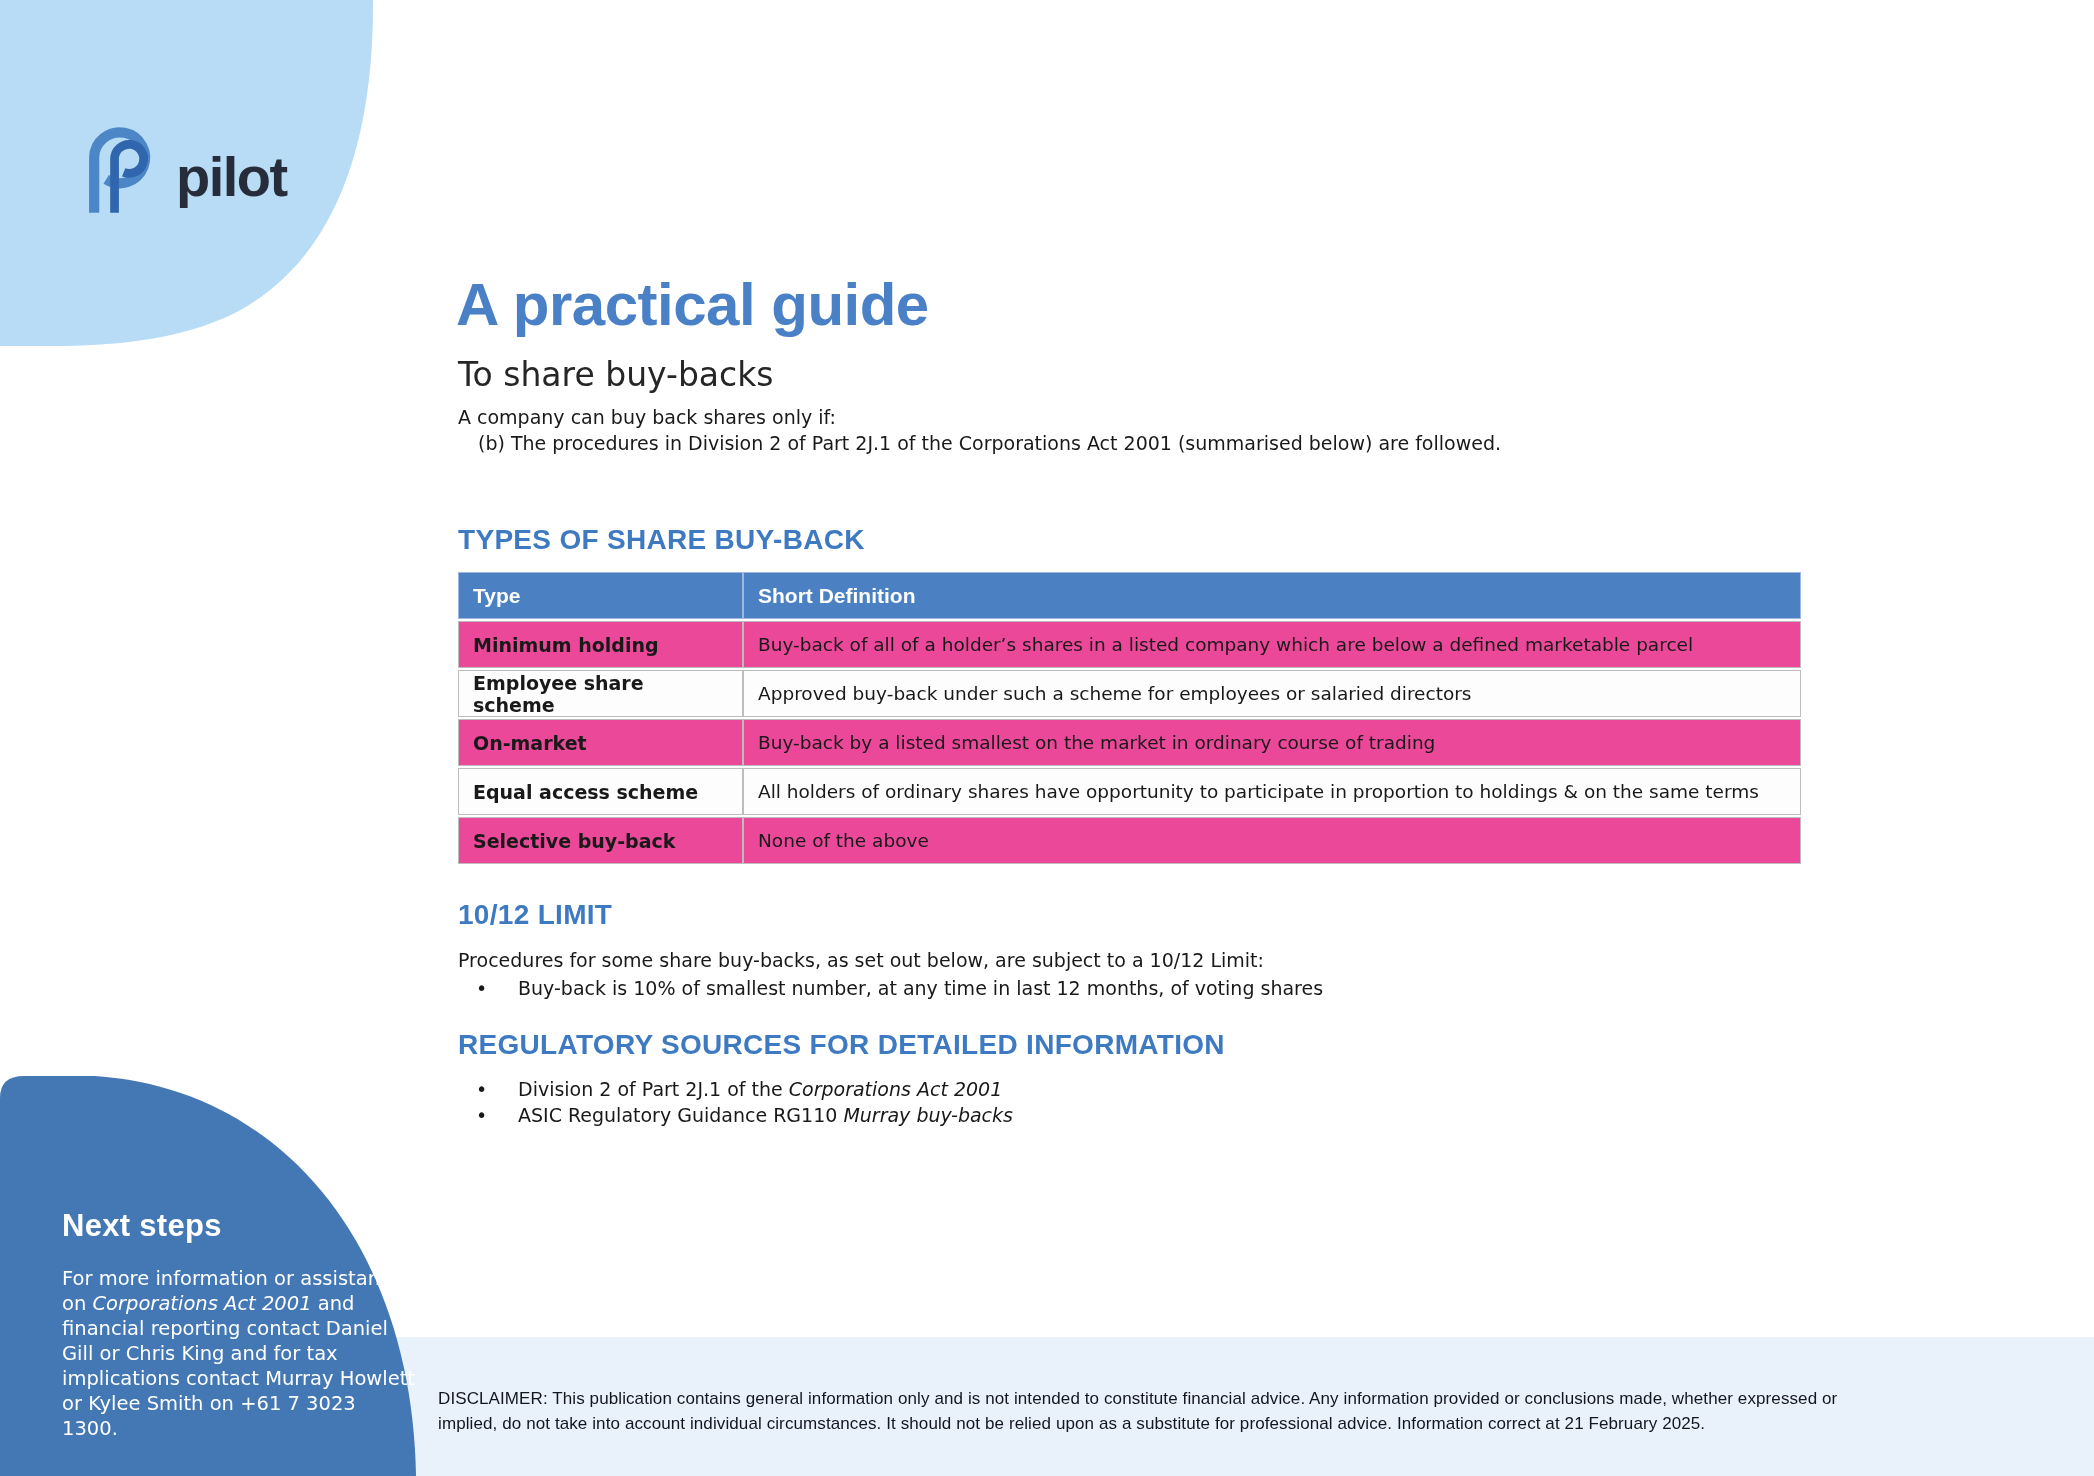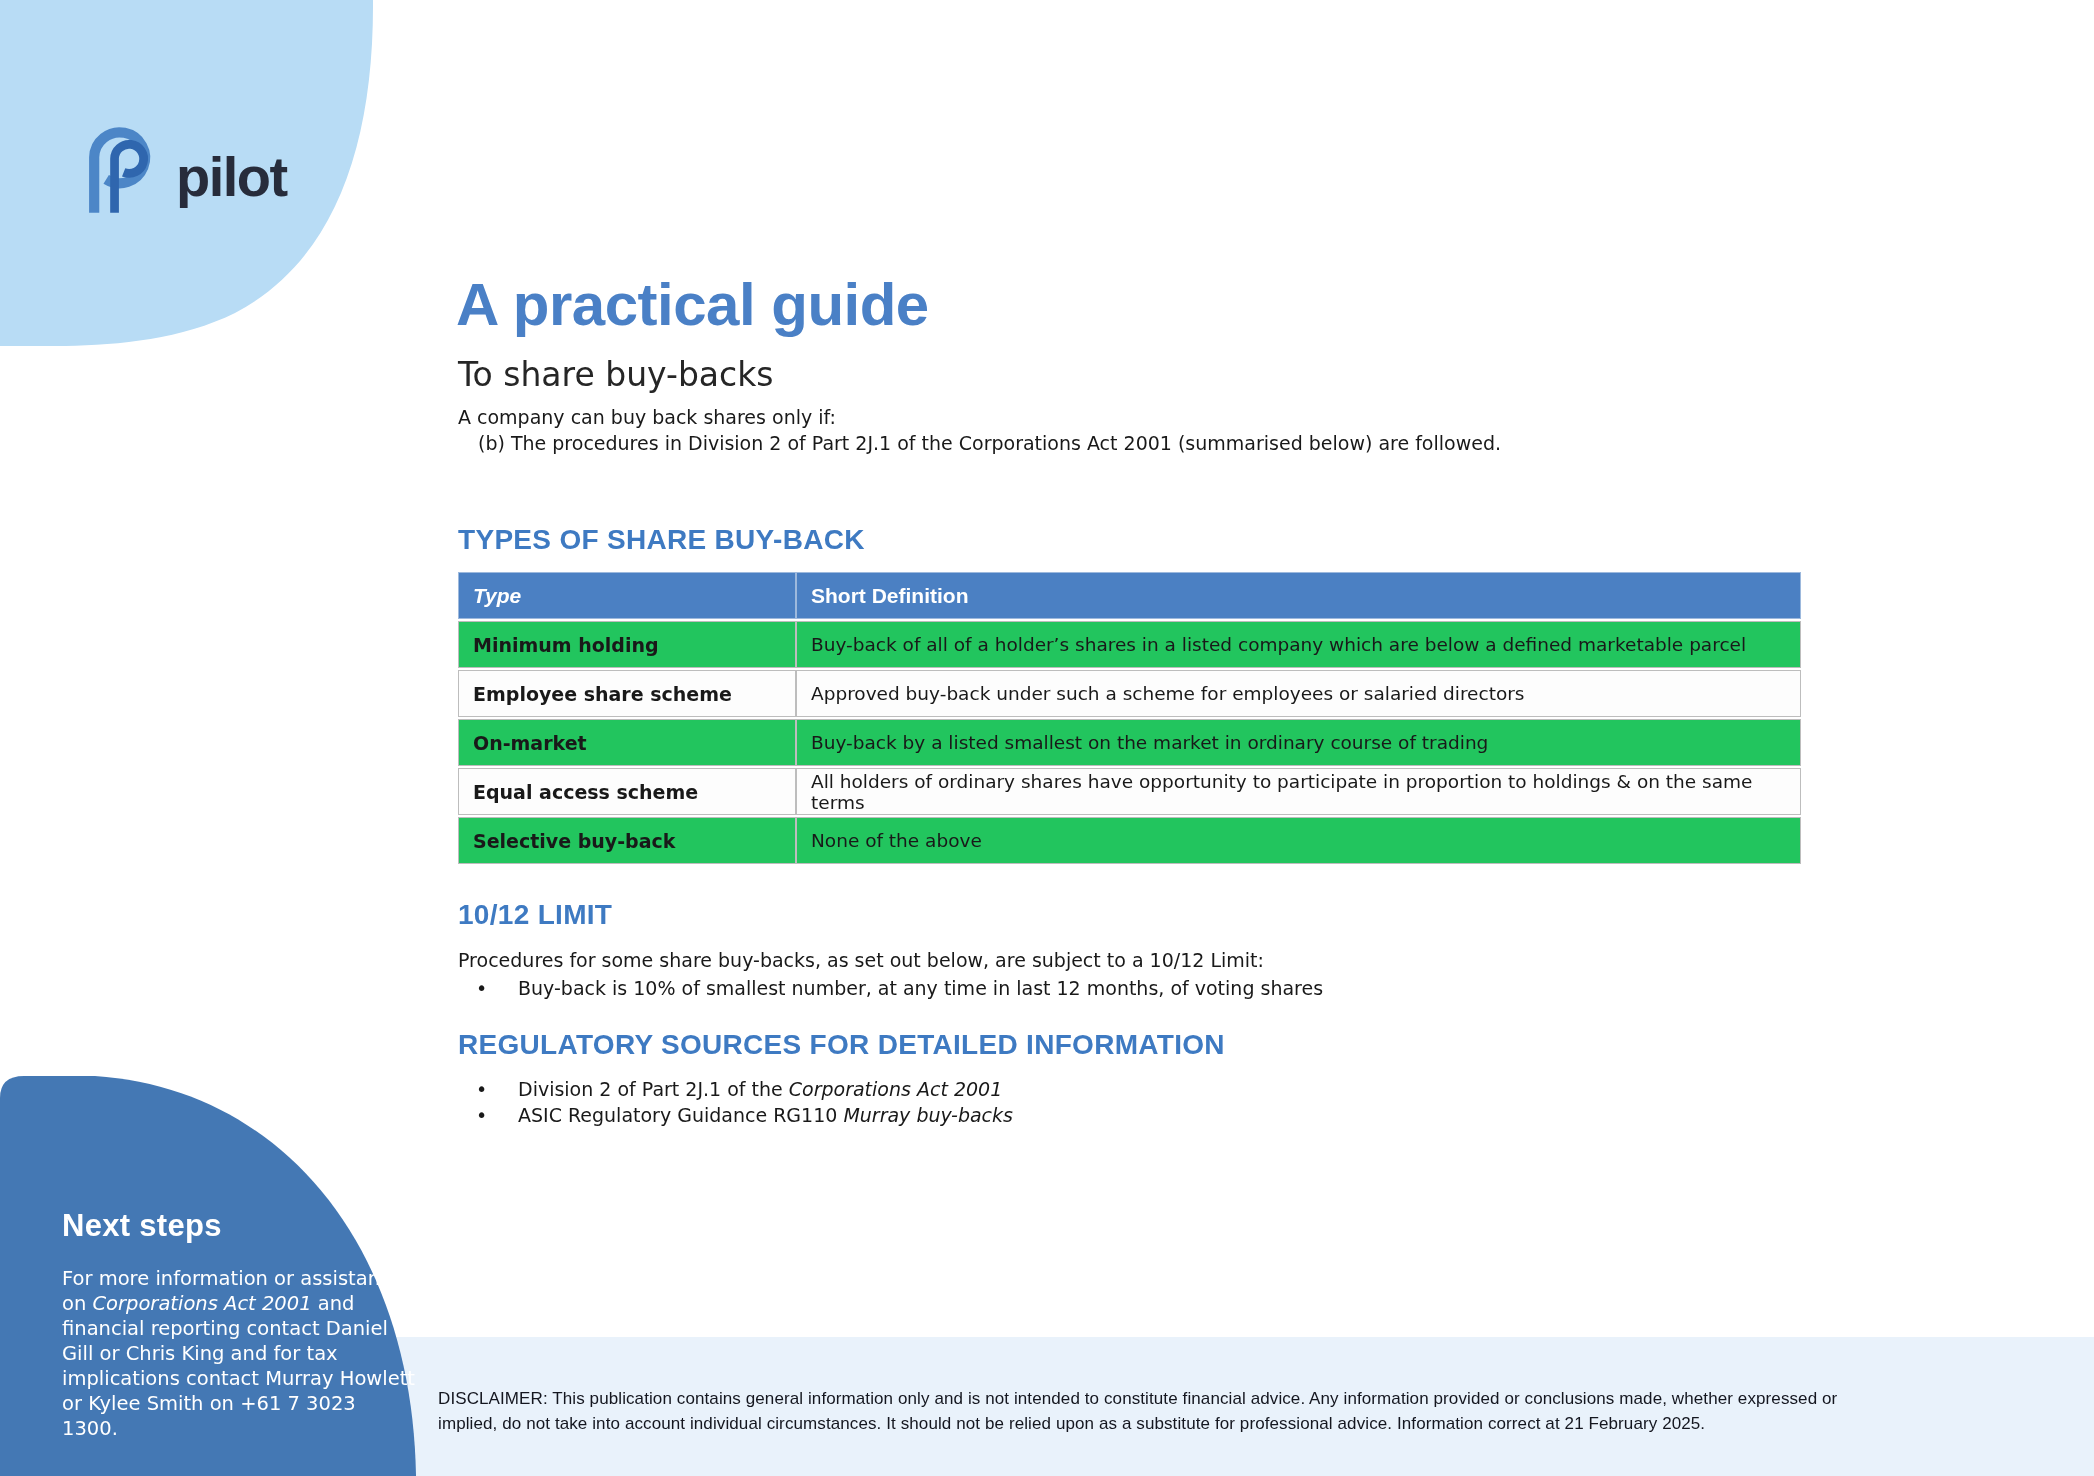--- a/index.html
+++ b/index.html
@@ -48,24 +48,24 @@
     border-collapse:separate; border-spacing:0 2px; table-layout:fixed;
   }
   .types-table th, .types-table td {
     border:1px solid #bdbdbd; height:47px; vertical-align:middle;
     padding:0 14px; text-align:left;
   }
   .types-table th {
     background:#4b80c3; color:#ffffff; border-color:#9db9dd;
     font-family:"Liberation Sans", sans-serif; font-size:21px; font-weight:700;
   }
-  .types-table .col-type { width:338px;font-style:italic; }
+  .types-table .col-type { width:285px; }
   .types-table td { font-size:18.5px; }
   .types-table td.type-cell { font-weight:700; font-size:19px; }
-  .types-table tr.odd td { background:#22c55e; }
+  .types-table tr.odd td { background:#ec4899; }
   .types-table tr.even td { background:#fdfdfd; }
   
   .lead { position:absolute; left:458px; font-size:19px; line-height:25px; }
   #limit-lead { top:948px; }
   .bullet-row { position:absolute; left:470px; display:flex; font-size:19px; line-height:25px; }
   .bullet-row .dot { width:48px; text-align:left; padding-left:6px; }
   #limit-bullet { top:976px; }
   #reg-bullet-1 { top:1077px; }
   #reg-bullet-2 { top:1103px; }
   .it { font-style:italic; }

